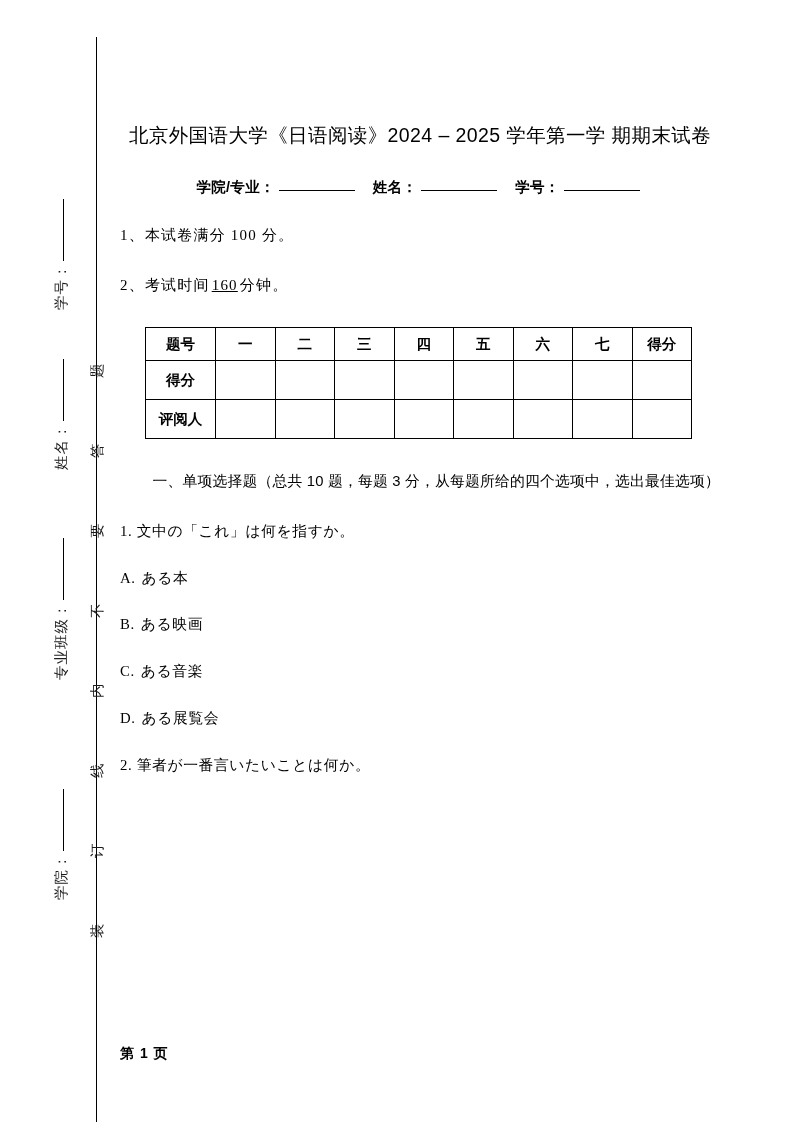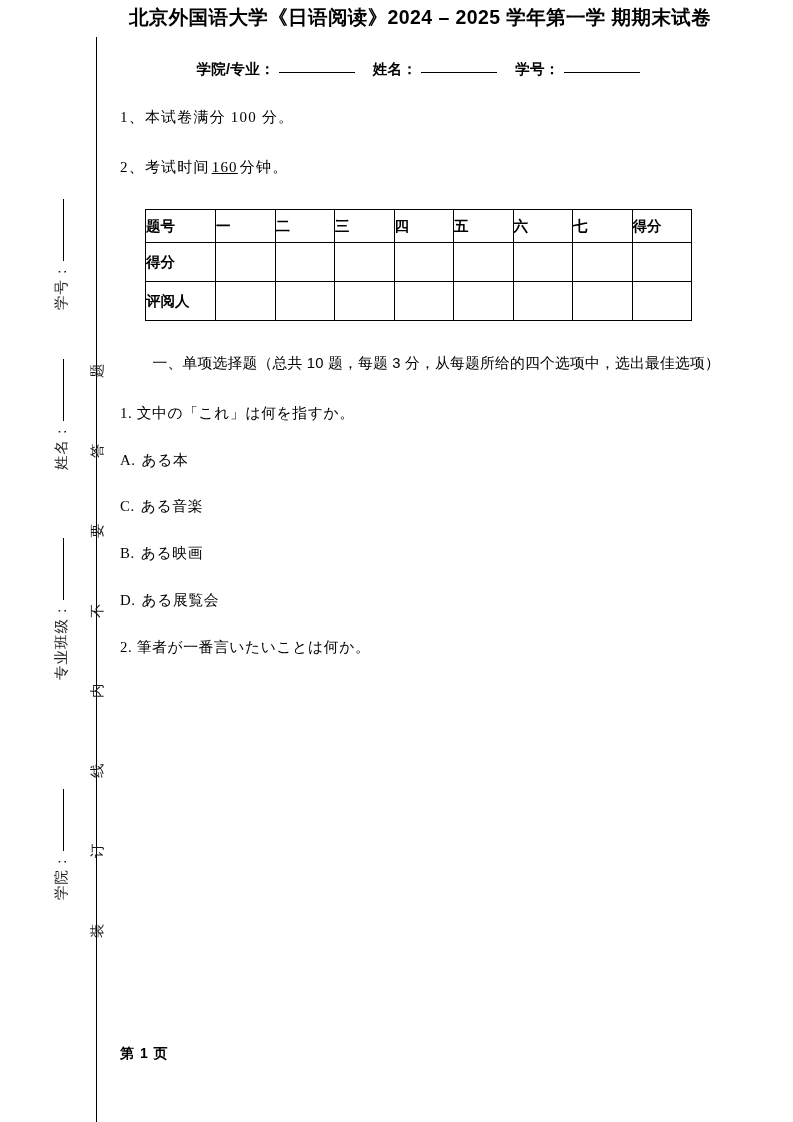--- a/index.html
+++ b/index.html
@@ -58,22 +58,23 @@
   
   #content {
     position: absolute;
     left: 120px;
     top: 0;
     width: 600px;
   }
 
   h1#exam-title {
     margin: 0;
+    padding-top: 118px;
     font-size: 19.5px;
-    font-weight: bold;
+    font-weight: normal;
     line-height: 1.75;
     text-align: center;
     letter-spacing: 0.4px;
     font-family: "Liberation Sans", "DejaVu Sans", sans-serif;
   }
 
   #info-line {
     margin: 0;
     padding-top: 26px;
     text-align: center;
@@ -105,20 +106,21 @@
 
   
   #score-table {
     margin: 30px 0 0 25px;
     border-collapse: collapse;
     table-layout: fixed;
     width: 546px;
   }
   #score-table td {
     border: 1.4px solid #000;
+    text-align: center;
     vertical-align: middle;
     font-size: 14.5px;
     font-weight: bold;
     font-family: "Liberation Sans", "DejaVu Sans", sans-serif;
     height: 32px;
     padding: 0;
     margin-top: 32px;
   }
   #score-table tr.row-body td { height: 38px; }
   #score-table col.c-label { width: 70px; }
@@ -251,24 +253,24 @@
     </p>
 
     <p class="question">
       <span>1.</span>
       <span>文中の「これ」は何を指すか。</span>
     </p>
     <p class="option">
       <span class="opt-letter">A.</span><span>ある本</span>
     </p>
     <p class="option">
+      <span class="opt-letter">B.</span><span>ある映画</span>
+    </p>
+    <p class="option">
       <span class="opt-letter">C.</span><span>ある音楽</span>
-    </p>
-    <p class="option">
-      <span class="opt-letter">B.</span><span>ある映画</span>
     </p>
     <p class="option">
       <span class="opt-letter">D.</span><span>ある展覧会</span>
     </p>
 
     <p class="question">
       <span>2.</span>
       <span>筆者が一番言いたいことは何か。</span>
     </p>
 

